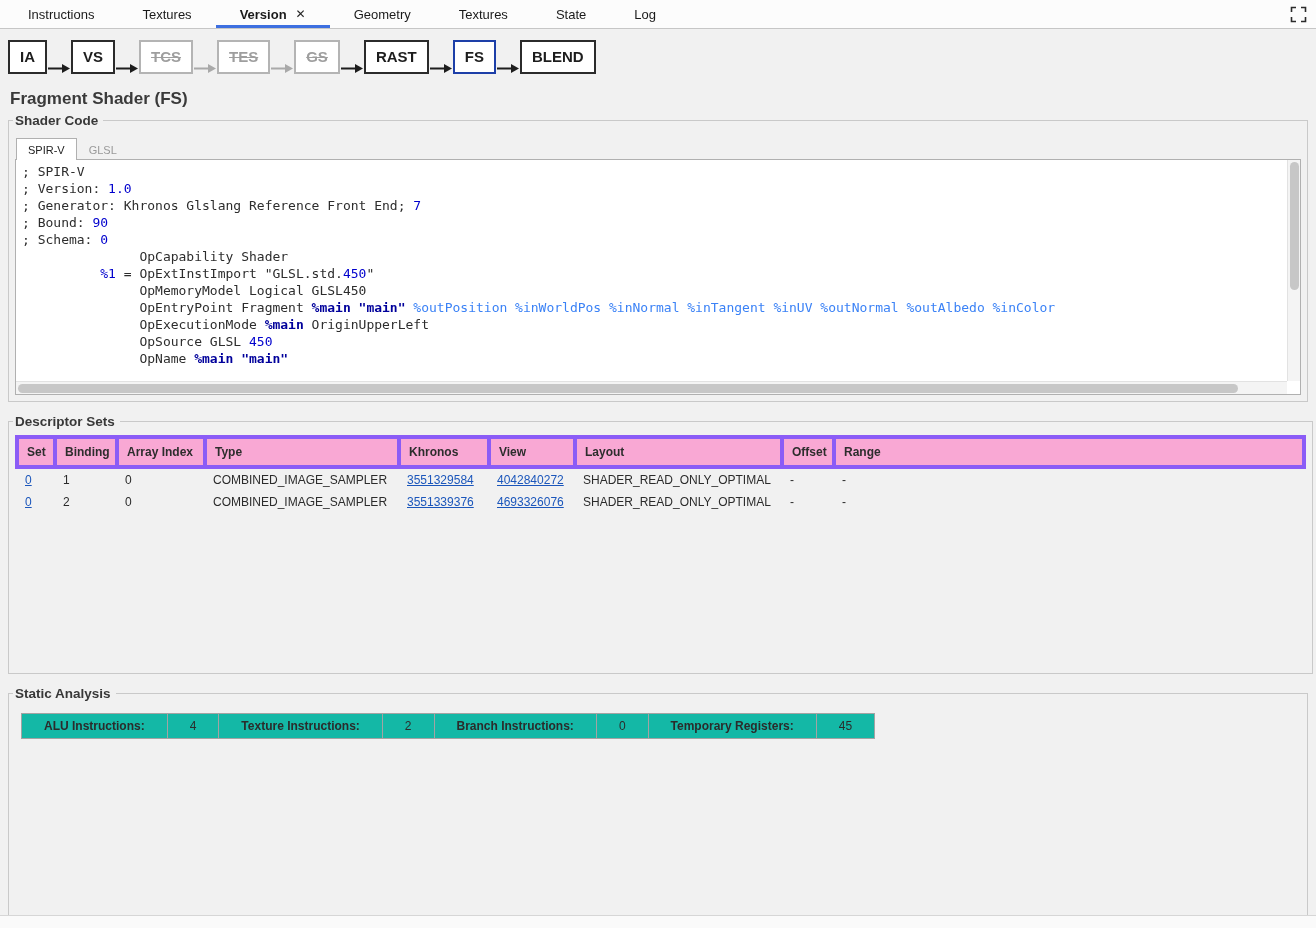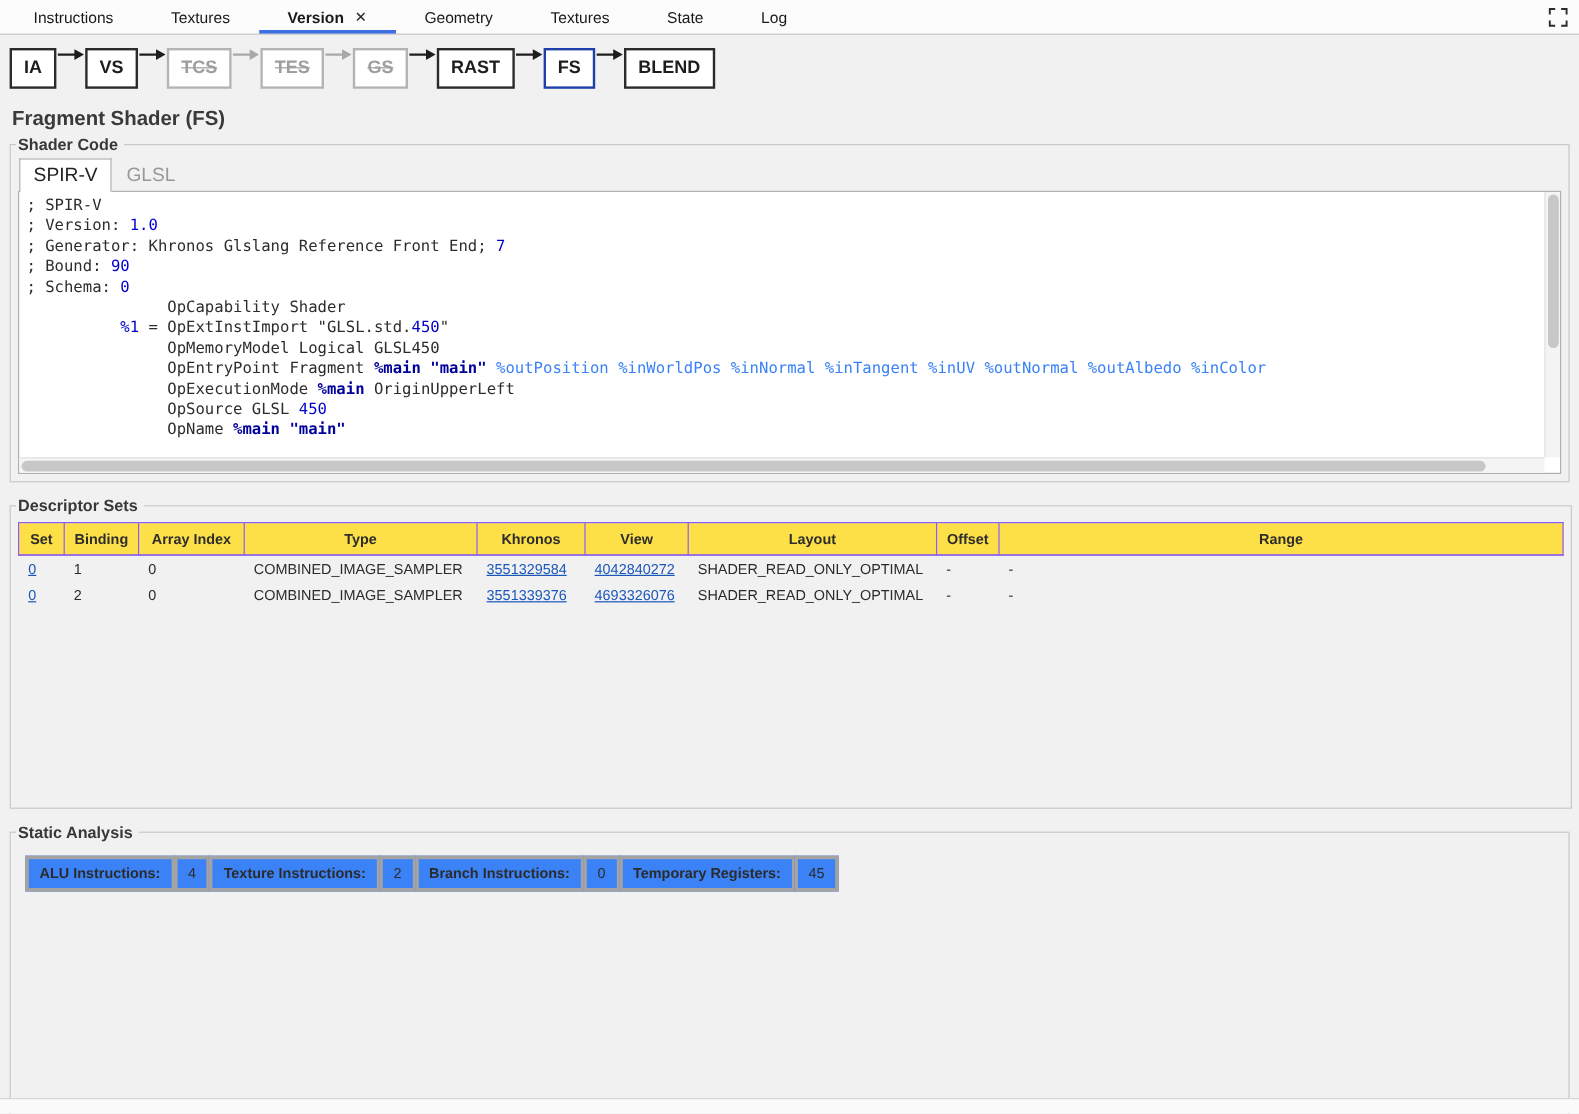--- a/index.html
+++ b/index.html
@@ -22,40 +22,40 @@
     padding:0 24px; display:flex; align-items:center; gap:9px;
     font-size:13px; color:#1a1a1a; cursor:default; position:relative;
     border-bottom:3px solid transparent; padding-top:3px;
   }
   .tab.active{ border-bottom-color:#3d6fe0; }
   .tab.active .tab-label{ font-weight:bold; }
   .tab-close{ font-size:12px; color:#222; line-height:1; }
   .expand-btn{ position:absolute; right:9px; top:6px; width:17px; height:17px; }
 
   
-  .flow{ display:flex; align-items:flex-start; padding:11px 8px 9px 8px; }
+  .flow{ display:flex; align-items:flex-end; padding:11px 8px 9px 8px; }
   .stage{
     border:2px solid #2b2b2b; background:#ffffff; color:#1d1d1d;
     font-weight:bold; font-size:15px; padding:6px 10px; line-height:1.2;
   }
   .stage.disabled{ border-color:#b4b4b4; color:#9e9e9e; text-decoration:line-through; }
   .stage.selected{ border-color:#1d3fa8; }
   .arrow{ display:flex; align-items:center; margin:0 1px; }
   .arrow.dark{ color:#1d1d1d; }
   .arrow.gray{ color:#a9a9a9; }
 
   .page-title{ font-size:17px; font-weight:bold; color:#3a3a3a; margin:6px 0 4px 10px; }
 
   
   fieldset{ border:1px solid #c9c9c9; margin:2px 8px 12px 8px; padding:6px; }
   legend{ font-size:13.5px; font-weight:bold; color:#383838; padding:0 5px 0 2px; margin-left:-2px; }
 
   
   .code-tabs{ display:flex; align-items:flex-end; height:26px; margin:0 0 -1px 1px; }
-  .code-tab{ font-size:16px; padding:5px 11px 4px 11px; color:#999; border:1px solid transparent; border-bottom:none; }
+  .code-tab{ font-size:11px; padding:5px 11px 4px 11px; color:#999; border:1px solid transparent; border-bottom:none; }
   .code-tab.active{
     background:#ffffff; color:#222; border-color:#b0b0b0;
     position:relative; z-index:2;
   }
   .code-view{
     position:relative; border:1px solid #b0b0b0; background:#ffffff;
     height:236px; overflow:hidden;
   }
   .code-view pre{
     margin:0; padding:3px 6px 0 6px;
@@ -68,32 +68,32 @@
   .tk-v{ color:#3b82f6; }
   .hscroll{ position:absolute; left:0; right:13px; bottom:0; height:13px; background:#f4f4f4; border-top:1px solid #e2e2e2; }
   .hscroll .thumb{ position:absolute; left:2px; top:2px; height:9px; width:96%; background:#c7c7c7; border-radius:5px; }
   .vscroll{ position:absolute; top:0; right:0; bottom:13px; width:13px; background:#f4f4f4; border-left:1px solid #e2e2e2; }
   .vscroll .thumb{ position:absolute; top:2px; left:2px; width:9px; height:58%; background:#c7c7c7; border-radius:5px; }
 
   
   .desc-wrap{ min-height:232px; }
   .desc-table{ border-collapse:collapse; width:100%; font-size:12px; table-layout:fixed; }
   .desc-table th{
-    background:#fde047; border:1px solid #8b5cf6; text-align:center;
+    background:#f9a8d4; border:4px solid #8b5cf6; text-align:left;
     font-weight:bold; color:#2d2d2d; padding:6px 8px;
   }
   .desc-table td{ padding:4px 8px; color:#2b2b2b; height:22px; overflow:hidden; white-space:nowrap; }
   .link{ color:#1b56bb; text-decoration:underline; cursor:pointer; }
 
   
   .stats-wrap{ min-height:218px; padding:6px 0 0 6px; }
   .stats-row{ display:flex; }
   .stat-cell{
-    border:3px solid #a3a3a3; margin-left:-1px; padding:5px 9px;
-    font-size:12px; color:#2b2b2b; background:#3b82f6; white-space:nowrap;
+    border:1px solid #a3a3a3; margin-left:-1px; padding:5px 22px;
+    font-size:12px; color:#2b2b2b; background:#14b8a6; white-space:nowrap;
   }
   .stat-cell:first-child{ margin-left:0; }
   .stat-cell.lbl{ font-weight:bold; }
 
   .bottom-bar{ position:absolute; left:0; right:0; bottom:0; height:13px; background:#fafafa; border-top:1px solid #d6d6d6; }
 </style>
 </head>
 <body>
 
 <div class="top-bar">

